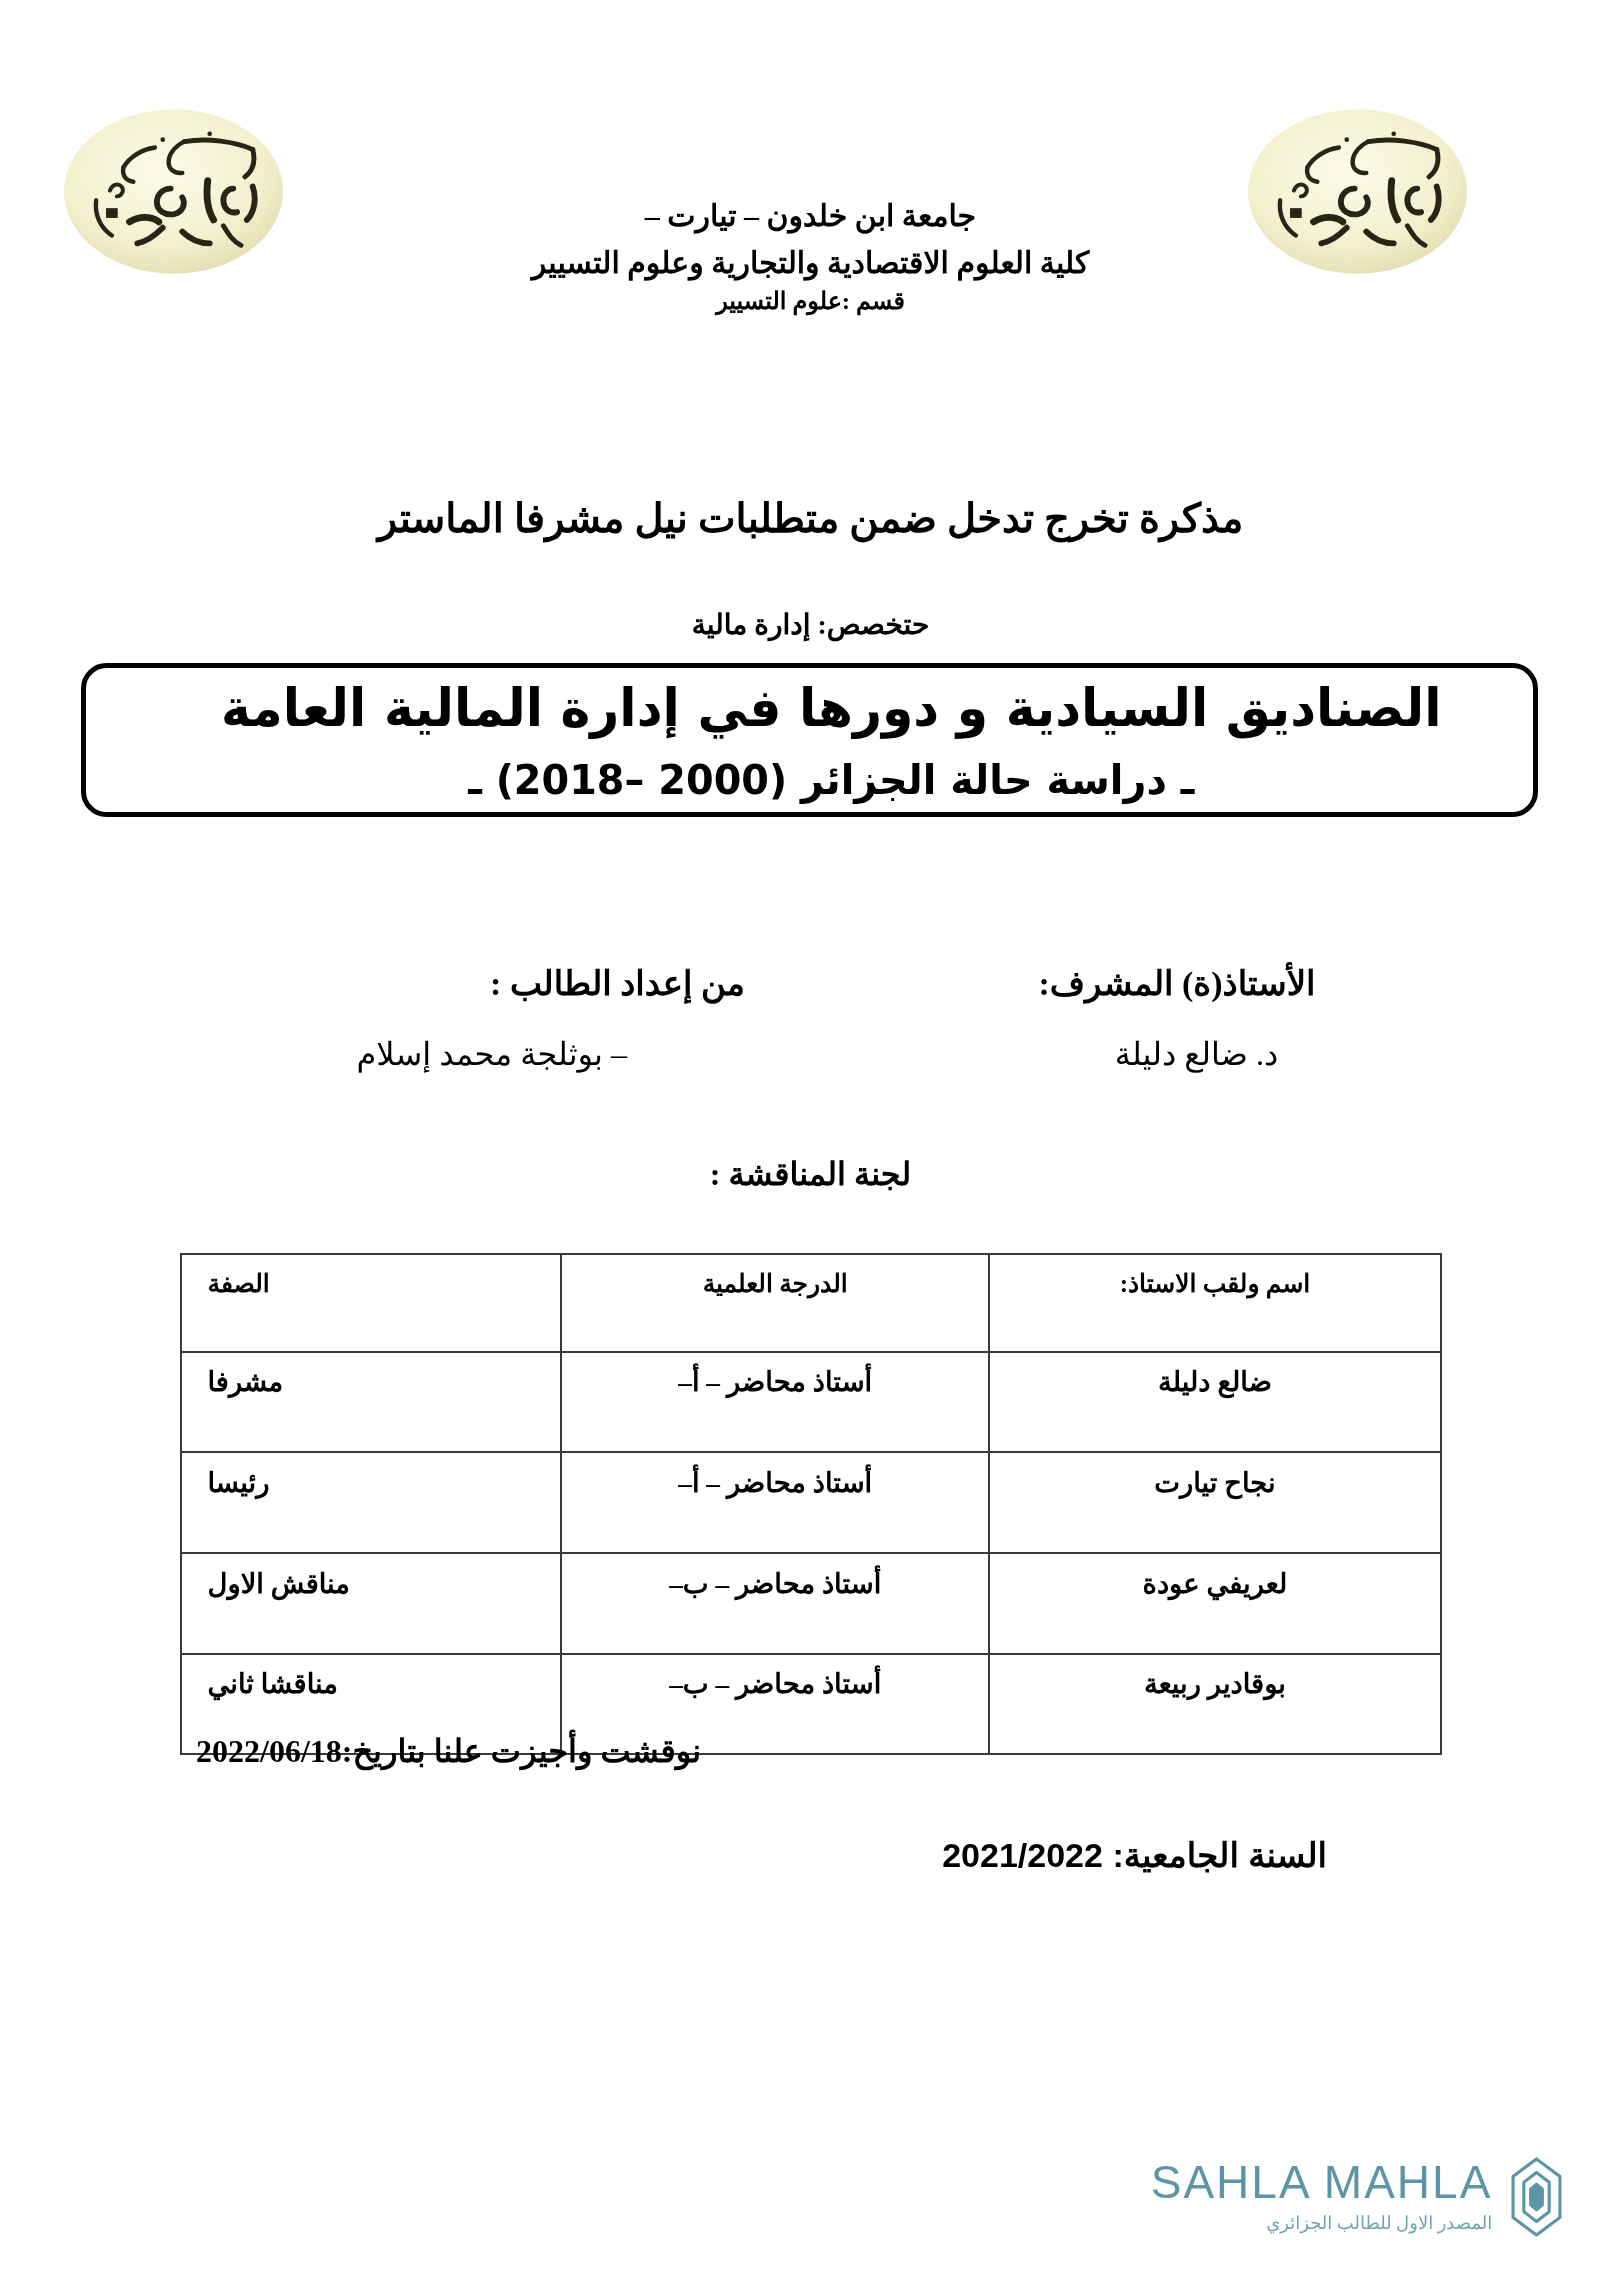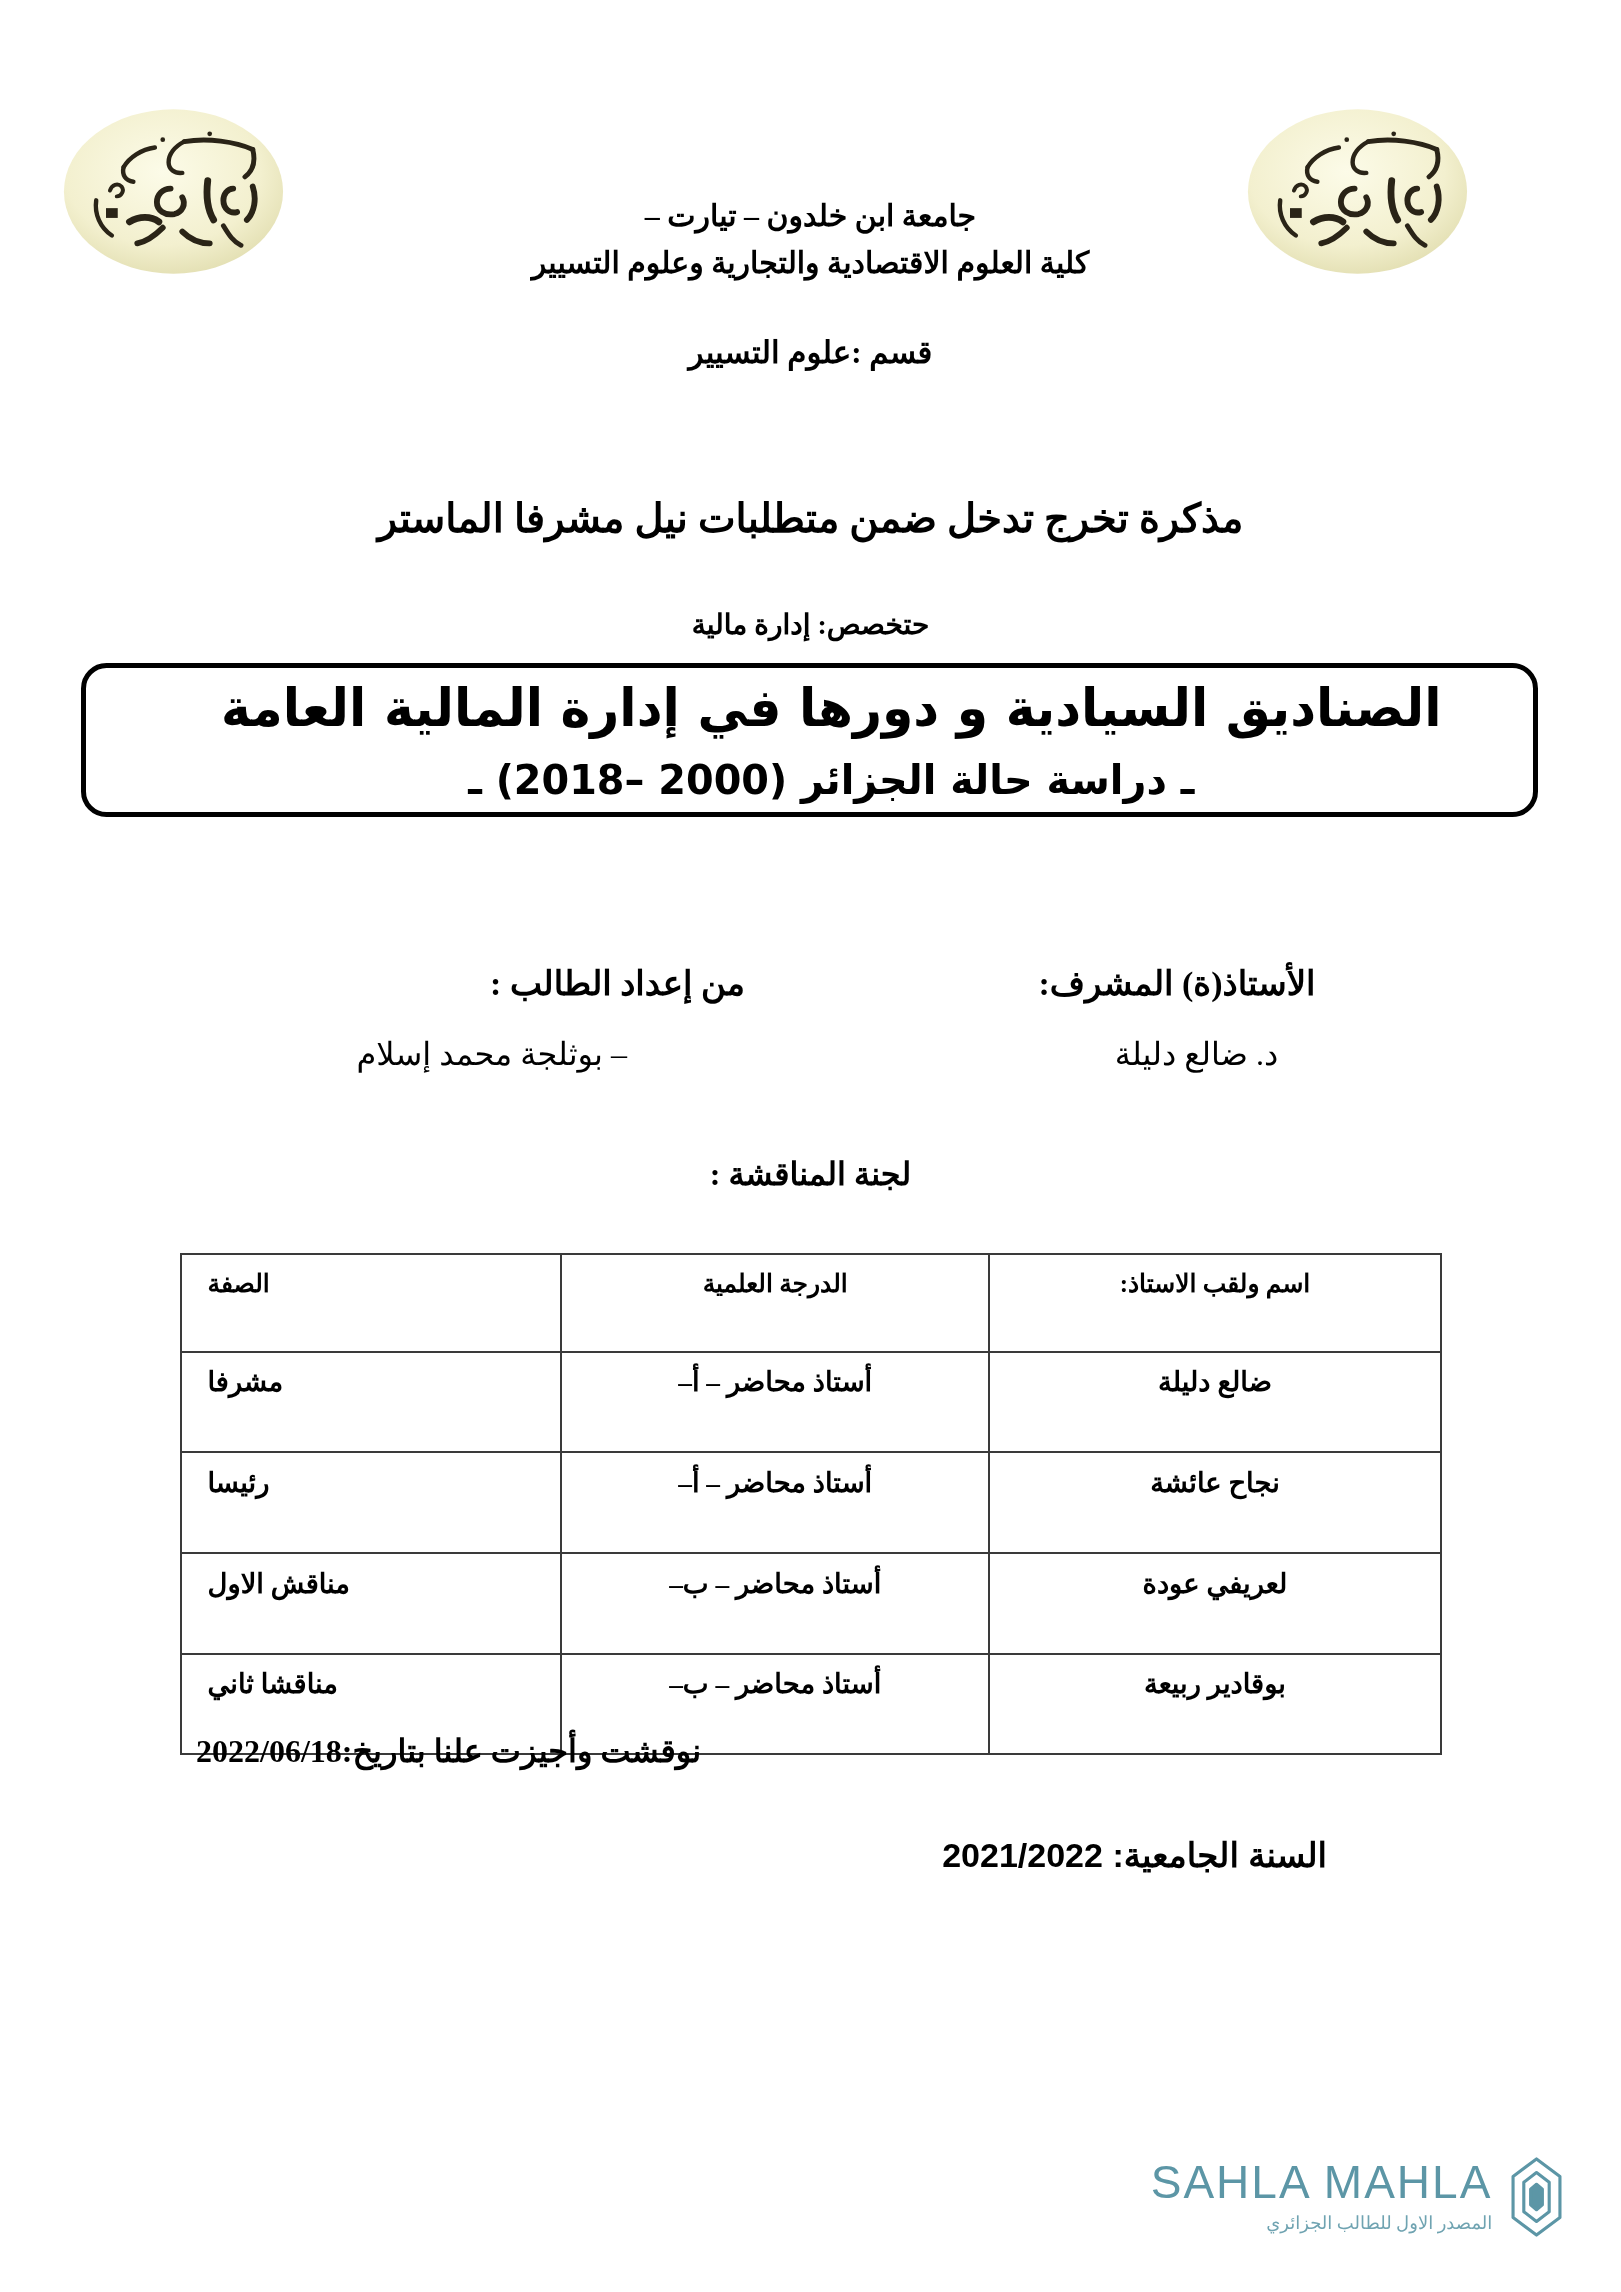--- a/index.html
+++ b/index.html
@@ -40,22 +40,21 @@
   .hdr-line {
     font-family: "Liberation Serif", serif;
     font-weight: 700;
     font-size: 30px;
     line-height: 1.58;
     letter-spacing: 0;
   }
   .hdr-dept {
     font-family: "Liberation Serif", serif;
     font-weight: 700;
-    font-size: 31px;
-    margin-top: 47px;
+    font-size: 24px;
   }
 
   .memoire {
     position: absolute;
     top: 495px;
     left: 196px;
     width: 1229px;
     text-align: center;
     font-family: "Liberation Serif", serif;
     font-weight: 700;
@@ -340,21 +339,21 @@
         <th class="c-role">الصفة</th>
       </tr>
     </thead>
     <tbody>
       <tr>
         <td class="c-name">ضالع دليلة</td>
         <td class="c-grade">أستاذ محاضر – أ–</td>
         <td class="c-role">مشرفا</td>
       </tr>
       <tr>
-        <td class="c-name">نجاح عائشة</td>
+        <td class="c-name">نجاح تيارت</td>
         <td class="c-grade">أستاذ محاضر – أ–</td>
         <td class="c-role">رئيسا</td>
       </tr>
       <tr>
         <td class="c-name">لعريفي عودة</td>
         <td class="c-grade">أستاذ محاضر – ب–</td>
         <td class="c-role">مناقش  الاول</td>
       </tr>
       <tr>
         <td class="c-name">بوقادير ربيعة</td>

